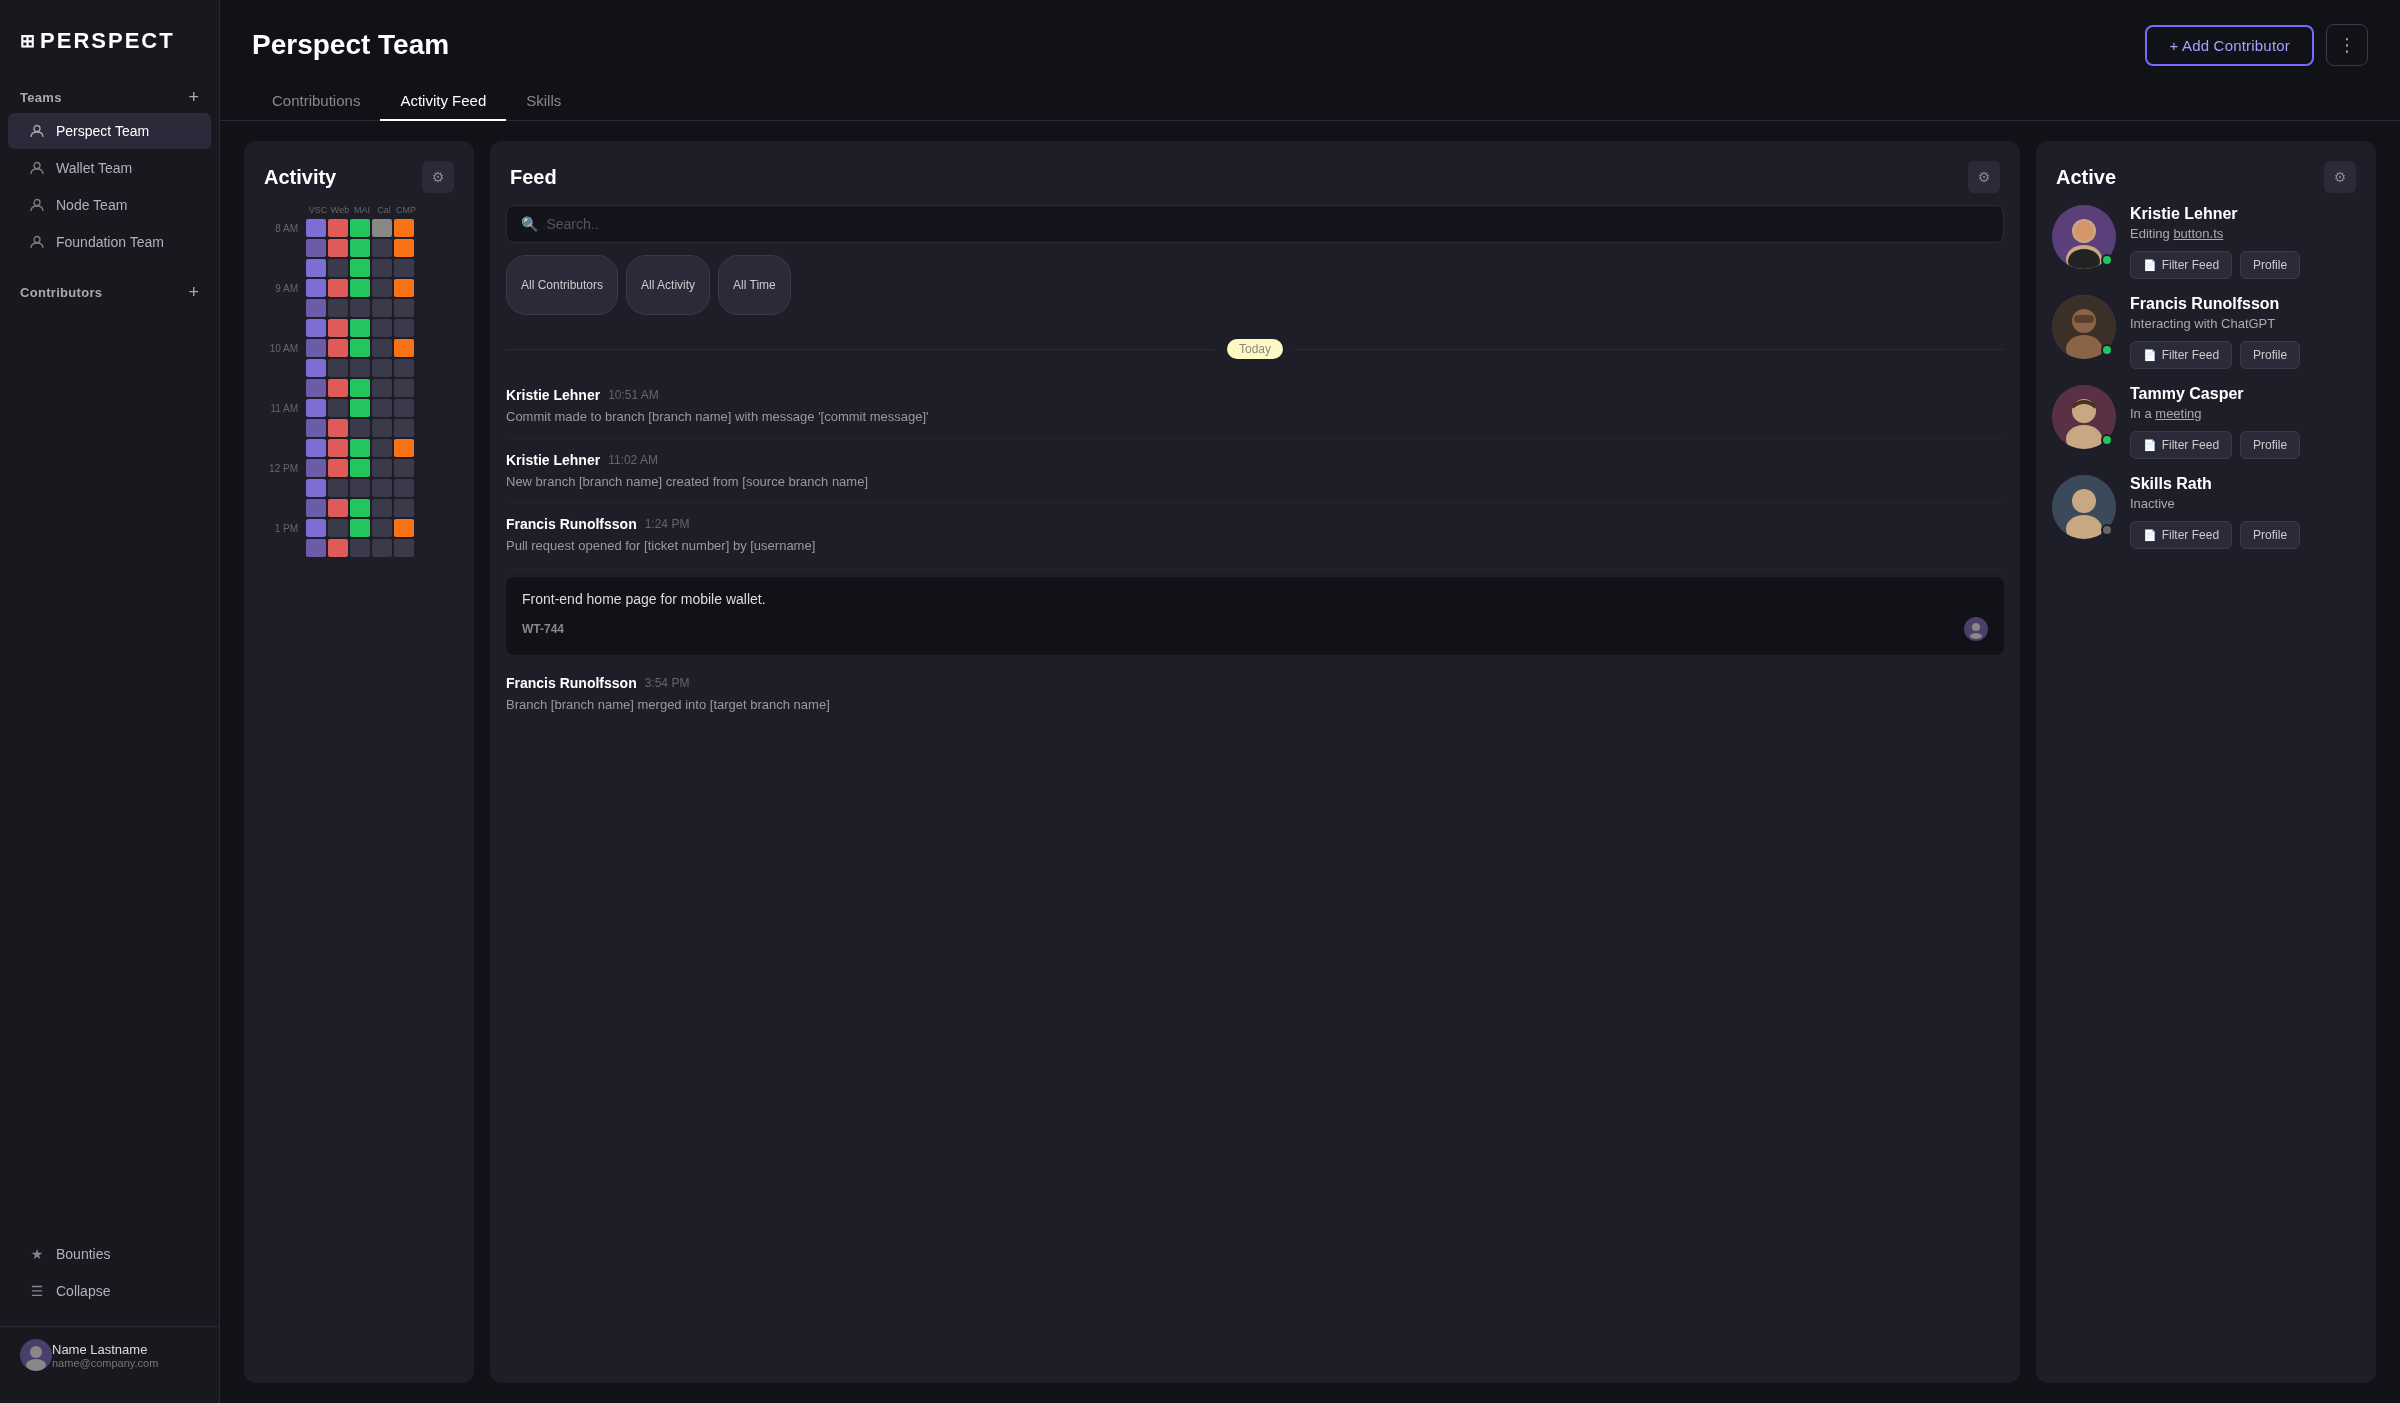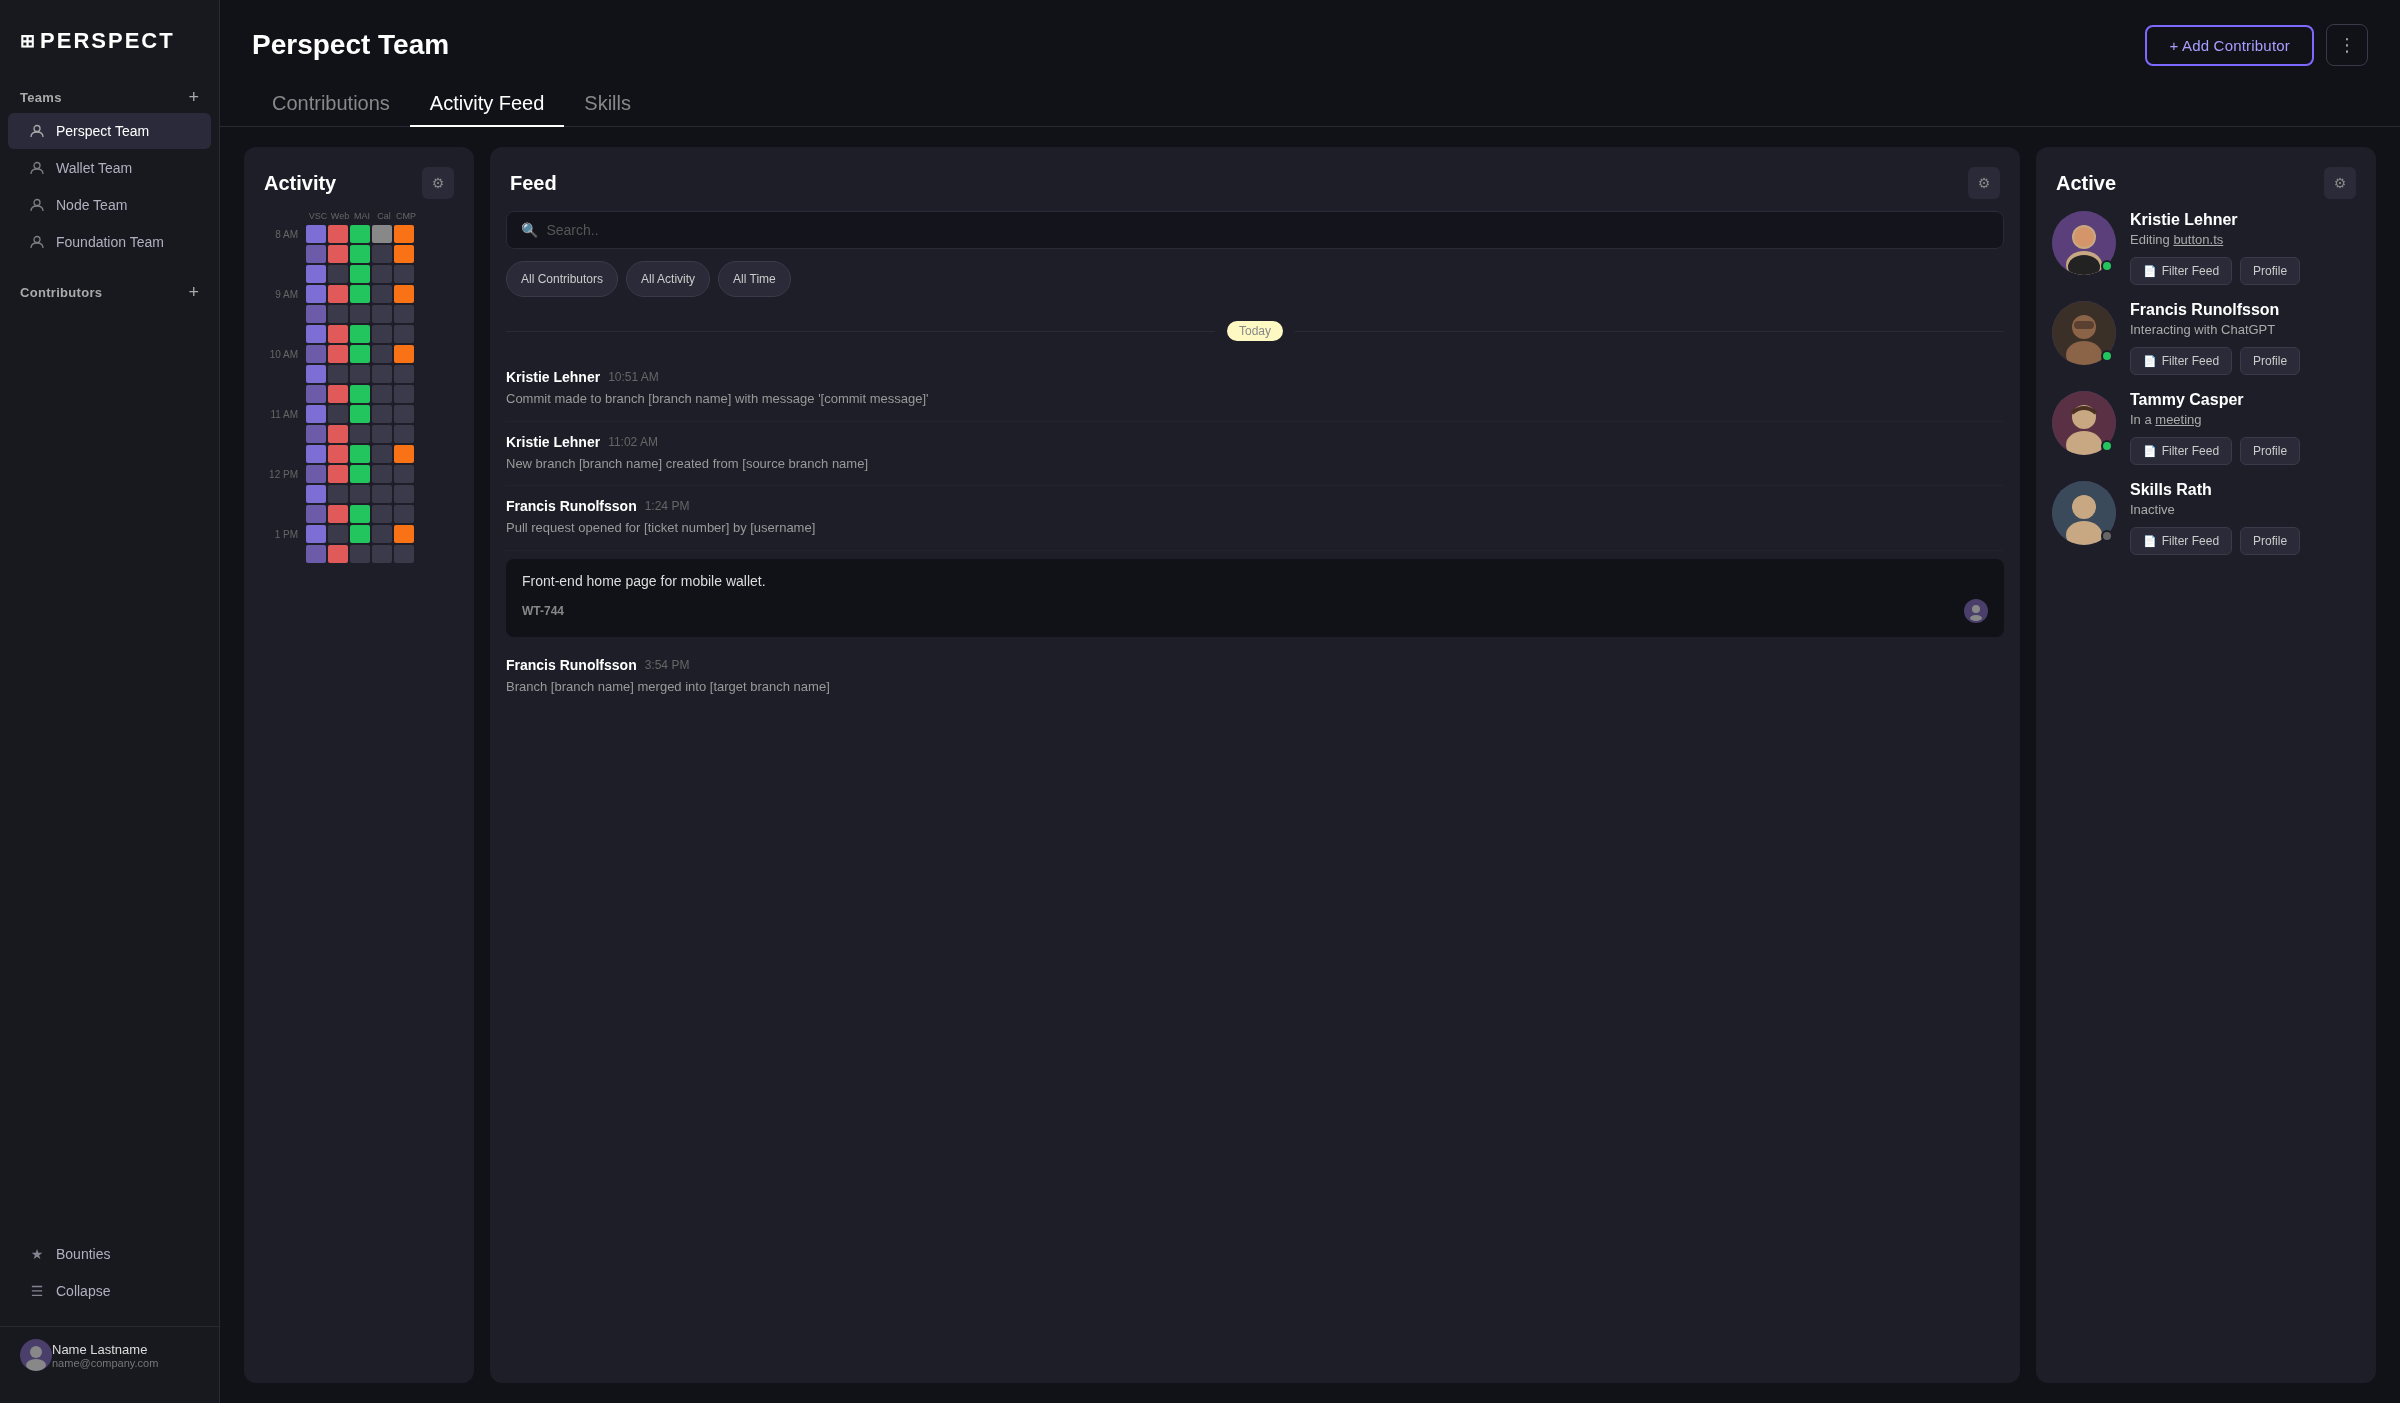--- a/index.html
+++ b/index.html
@@ -172,21 +172,21 @@
     }
     .tabs-nav {
       display: flex;
       align-items: center;
       gap: 0;
       padding: 16px 32px 0 32px;
       border-bottom: 1px solid #2a2a35;
     }
     .tab-item {
       padding: 10px 20px;
-      font-size: 20px;
+      font-size: 15px;
       color: #888;
       cursor: pointer;
       border-bottom: 2px solid transparent;
       margin-bottom: -1px;
       font-weight: 500;
     }
     .tab-item.active {
       color: #fff;
       border-bottom: 2px solid #fff;
     }
@@ -314,21 +314,21 @@
     .search-input::placeholder { color: #555; }
     .filter-chips {
       display: flex;
       gap: 8px;
       margin-bottom: 16px;
     }
     .filter-chip {
       background: #2a2a38;
       border: 1px solid #3a3a4a;
       border-radius: 20px;
-      padding: 10px 14px;
+      padding: 22px 14px;
       font-size: 12px;
       color: #ccc;
       cursor: pointer;
       text-align: right;
     }
     .feed-divider {
       display: flex;
       align-items: center;
       gap: 12px;
       margin: 8px 0 16px 0;

